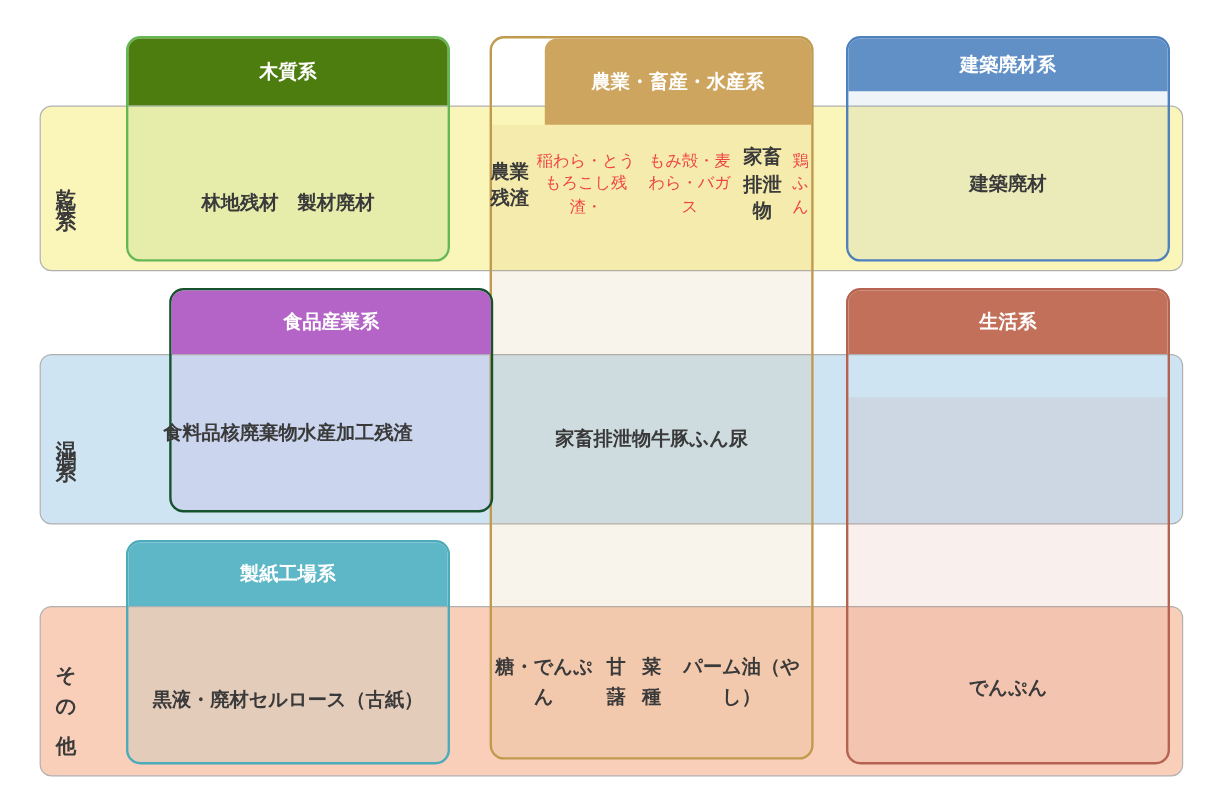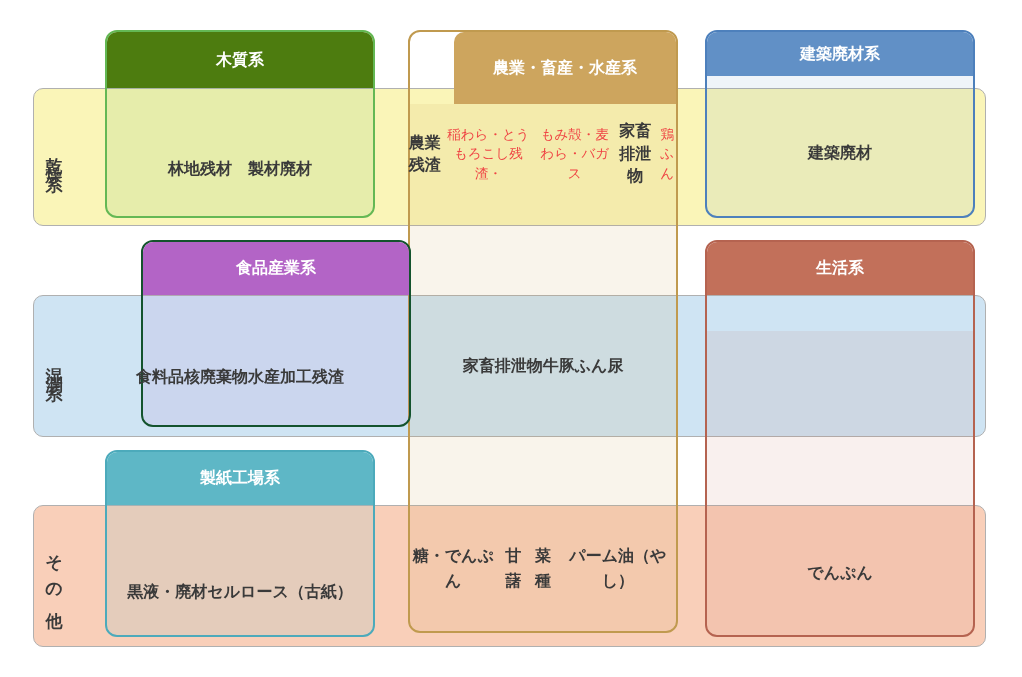--- a/index.html
+++ b/index.html
@@ -43,24 +43,24 @@
   #box-paper .colhead{height:53px;}
   #box-paper .colbody{background:rgba(94,183,198,0.13);}
 
   
   .cell{position:absolute;width:270px;display:flex;align-items:center;justify-content:center;
     text-align:center;color:#3a3a3a;font-size:16px;font-weight:600;line-height:1.65;z-index:3;}
   .cell .sub{font-size:13.5px;font-weight:400;color:#ef4444;line-height:1.45;}
   #cell-wood{left:105px;top:108px;height:122px;gap:16px;}
   #cell-agri-dry{left:408px;top:90px;height:128px;line-height:1.4;}
   #cell-constr{left:705px;top:92px;height:122px;}
-  #cell-food{left:105px;top:315px;height:124px;}
+  #cell-food{left:105px;top:299px;height:124px;}
   #cell-agri-wet{left:408px;top:299px;height:134px;}
   #cell-life-wet{left:705px;top:299px;height:134px;}
-  #cell-paper{left:105px;top:481px;height:124px;align-items:flex-end;}
+  #cell-paper{left:105px;top:521px;height:124px;}
   #cell-agri-other{left:408px;top:509px;height:120px;line-height:1.55;}
   #cell-life-other{left:705px;top:509px;height:128px;}
 </style>
 </head>
 <body>
 
 <div id="canvas">
 
   <div class="band" id="band-dry" style="background-color: rgb(250, 245, 184);"></div>
   <div class="band" id="band-wet" style="background-color: rgb(207, 228, 243);"></div>

